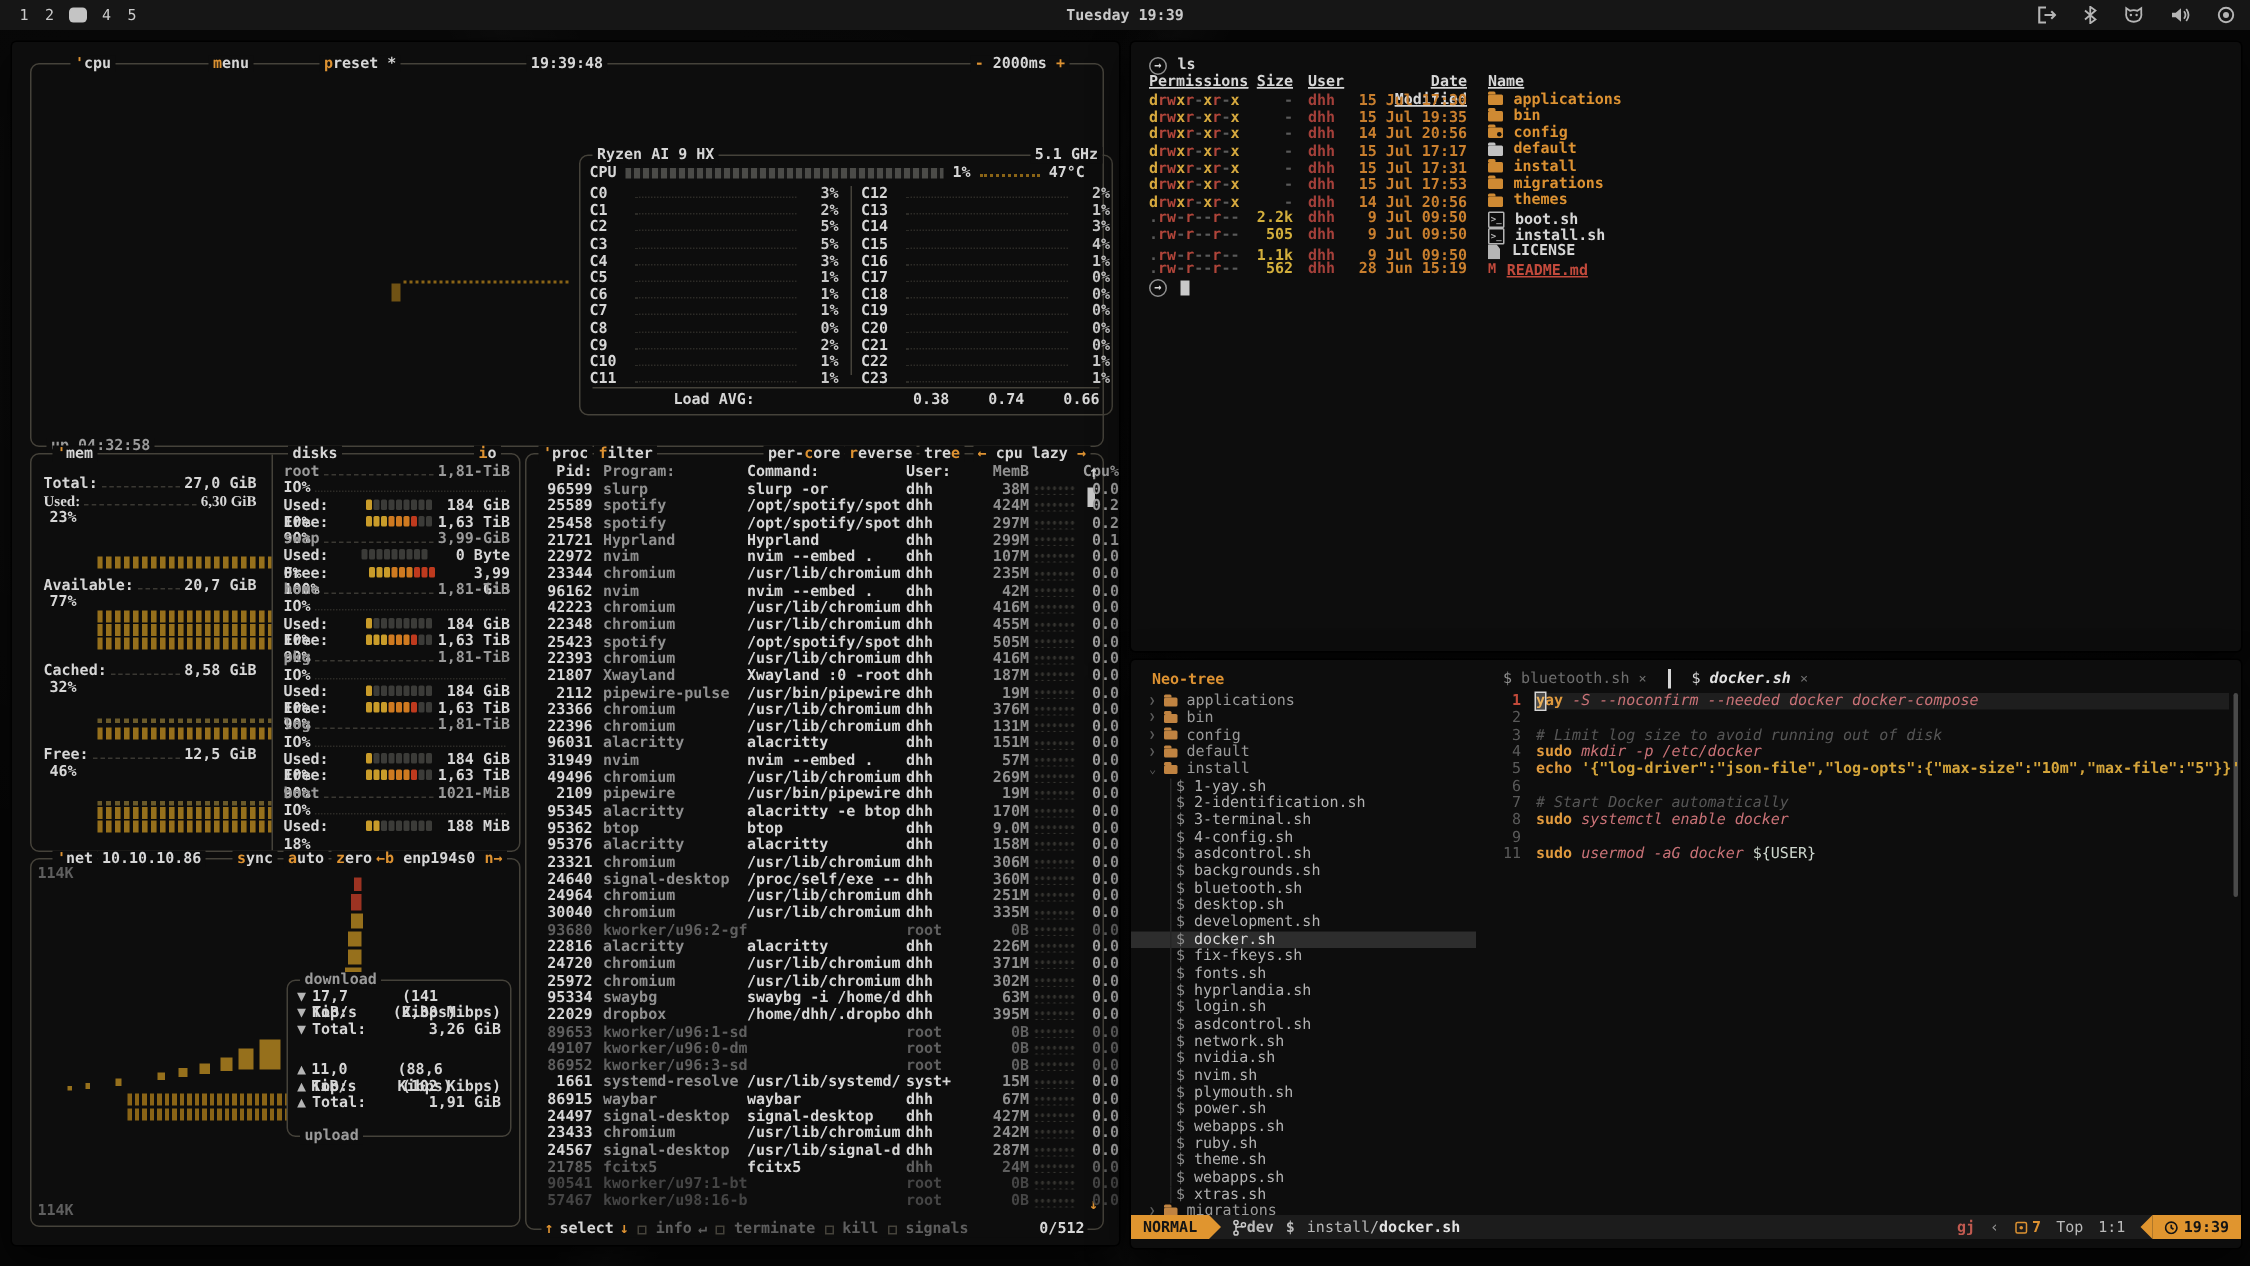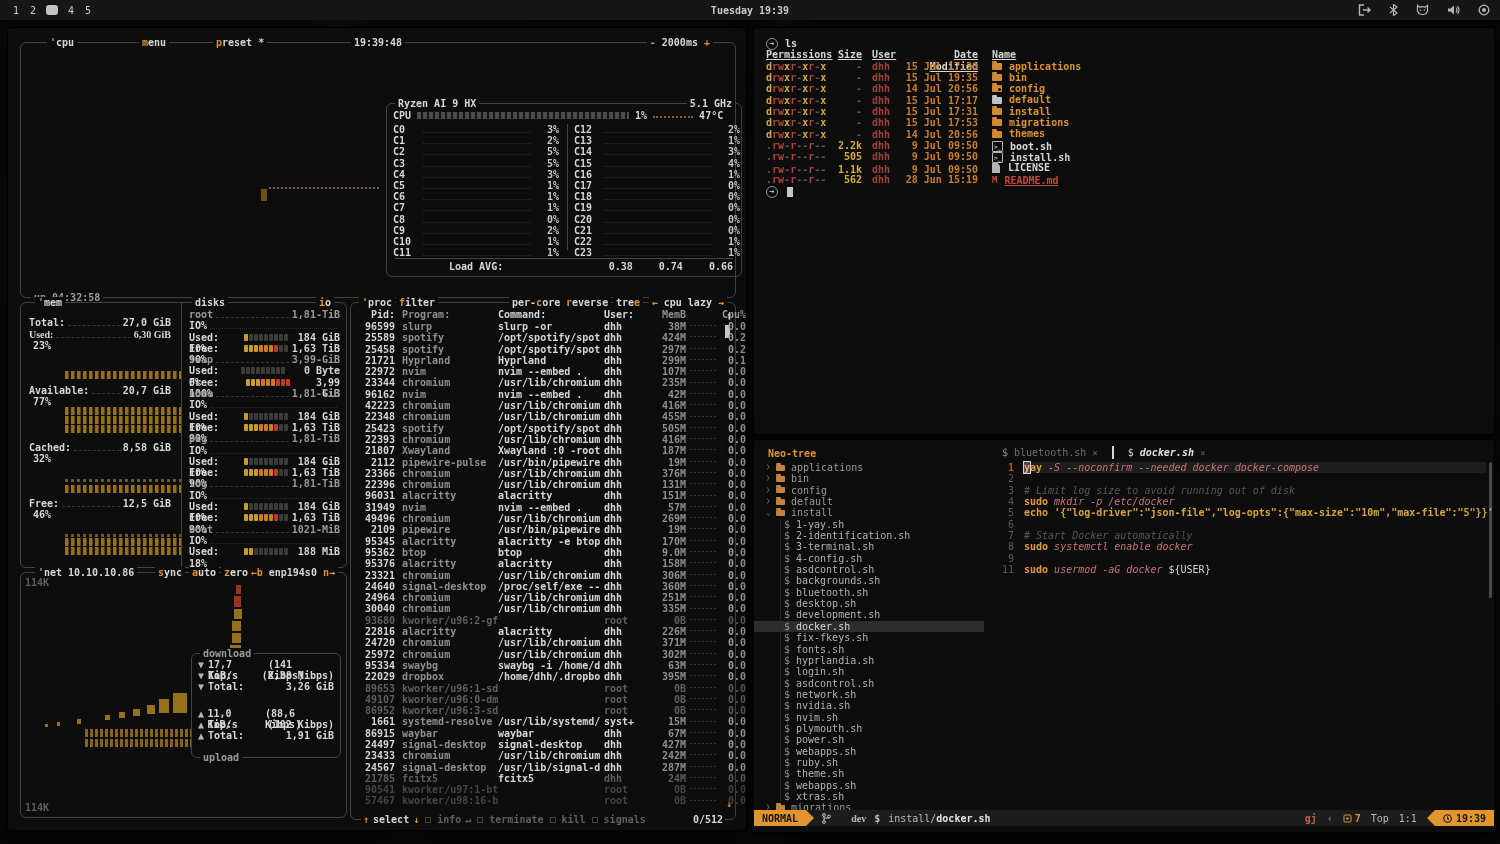--- a/index.html
+++ b/index.html
@@ -1429,21 +1429,21 @@
         <div class="cline"><span class="lnum">11</span><span class="ltext"><span class="tk-kw">sudo</span><span class="tk-arg"> usermod -aG docker </span><span class="tk-var">${USER}</span></span></div>
       </div>
     <div id="nvim-scrollbar"></div>
 
     <div id="statusline">
       <div class="sl-left">
         <span style="display:flex;">
           <span class="mode-badge">NORMAL</span>
           <span class="mode-arrow"></span>
         </span>
-        <span style="display:flex;align-items:center;gap:20px;font-family:Liberation Serif, serif;">
+        <span style="display:flex;align-items:center;gap:0;">
           <svg width="9" height="11" viewBox="0 0 9 11">
               <circle cx="2" cy="2" r="1.4" fill="none" stroke="#c9c9c9"></circle>
               <circle cx="2" cy="9" r="1.4" fill="none" stroke="#c9c9c9"></circle>
               <circle cx="7" cy="3.5" r="1.4" fill="none" stroke="#c9c9c9"></circle>
               <path d="M2 3.5 V7.5 M2 6 Q2 4.5 7 5" fill="none" stroke="#c9c9c9"></path>
             </svg>
           <span class="sl-txt b">dev</span>
         </span>
         <span class="sl-txt b">$</span>
         <span><span class="sl-txt">install/</span><span style="color:#e2e2e2;font-weight:bold;">docker.sh</span></span>

